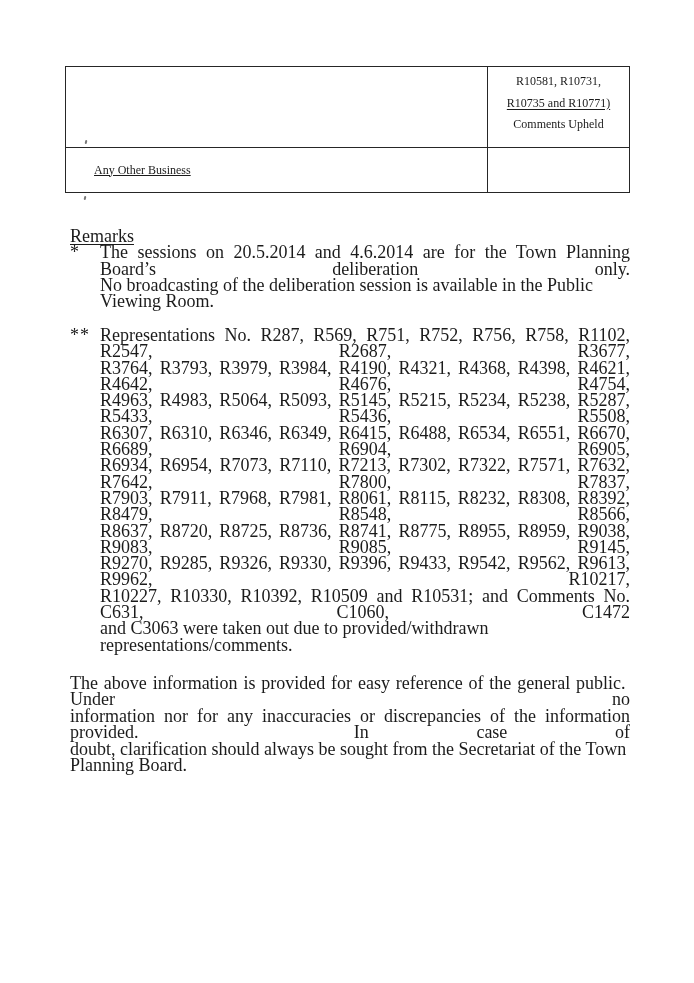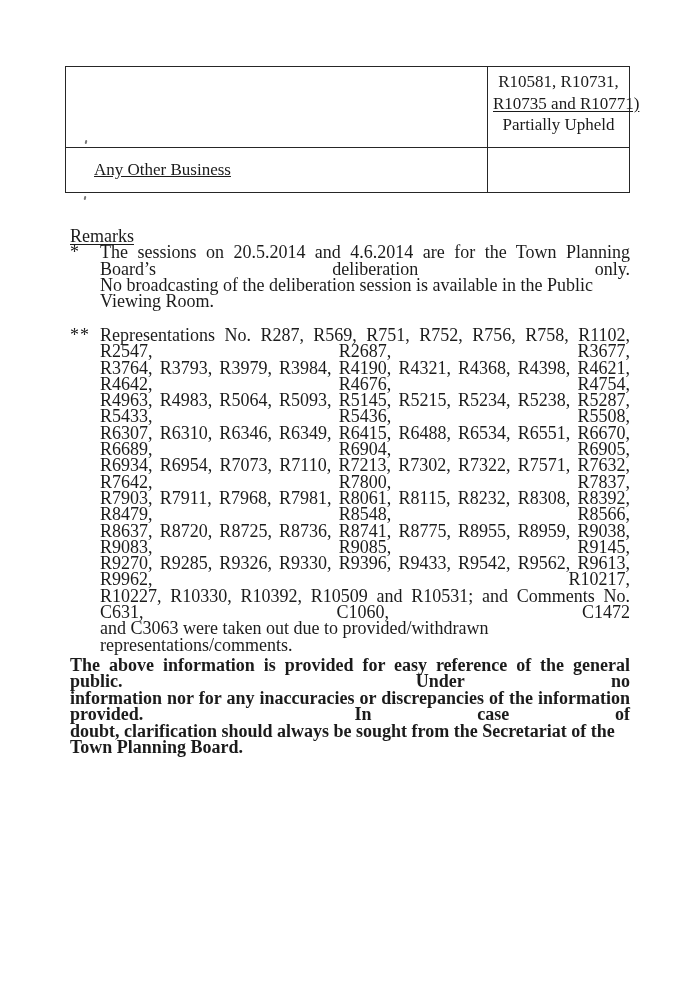--- a/index.html
+++ b/index.html
@@ -19,21 +19,21 @@
   }
 
   
   table.doc-table {
     position: absolute;
     left: 65px;
     top: 66px;
     width: 564px;
     border-collapse: collapse;
     table-layout: fixed;
-    font-size: 17px;
+    font-size: 12px;
   }
   table.doc-table td {
     border: 1.6px solid #262626;
   }
   td.cell-left  { width: 422px; text-decoration: underline; }
   td.cell-right { width: 142px; }
   tr.row-result td { height: 81px; vertical-align: top; }
   tr.row-aob    td { height: 45px; vertical-align: middle; }
   td.result-cell {
     padding: 4px 5px 2px 5px;
@@ -82,24 +82,23 @@
     min-height: 16.3px;
   }
   
   .lline {
     text-align: left;
     min-height: 16.3px;
   }
 
   
   .disclaimer {
-    margin-top: 4px;
+    margin-top: 22px;
     width: 560px;
     line-height: 16.5px;
-    font-weight: bold;
   }
 
   
   .artifact {
     position: absolute;
     width: 2px;
     height: 4px;
     background: #4a4a4a;
     opacity: 0.75;
     border-radius: 1px;
@@ -113,21 +112,21 @@
 
 <div class="page">
 
   <table class="doc-table">
     <tbody>
       <tr class="row-result">
         <td class="cell-left"></td>
         <td class="cell-right result-cell">
           <div class="cell-line">R10581, R10731,</div>
           <div class="cell-line underlined">R10735 and R10771)</div>
-          <div class="cell-line">Partially Upheld</div>
+          <div class="cell-line">Comments Upheld</div>
         </td>
       </tr>
       <tr class="row-aob">
         <td class="cell-left aob-cell">Any Other Business</td>
         <td class="cell-right"></td>
       </tr>
     </tbody>
   </table>
 
   <div class="remarks">

